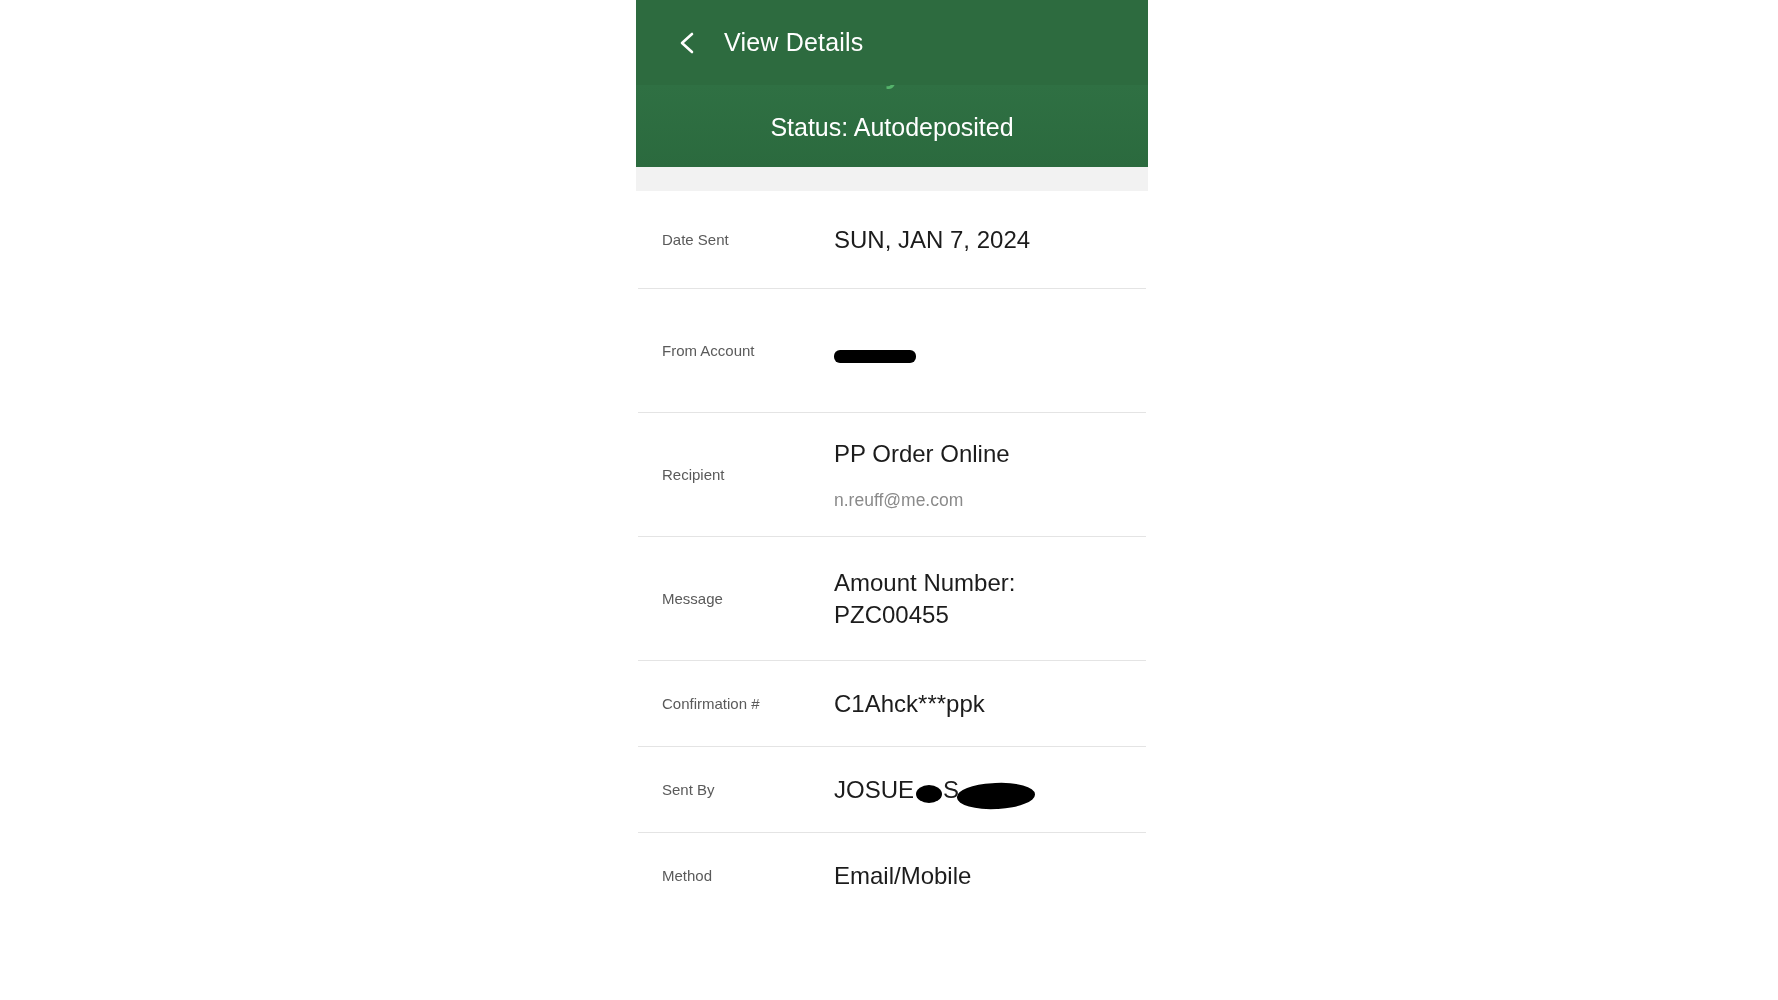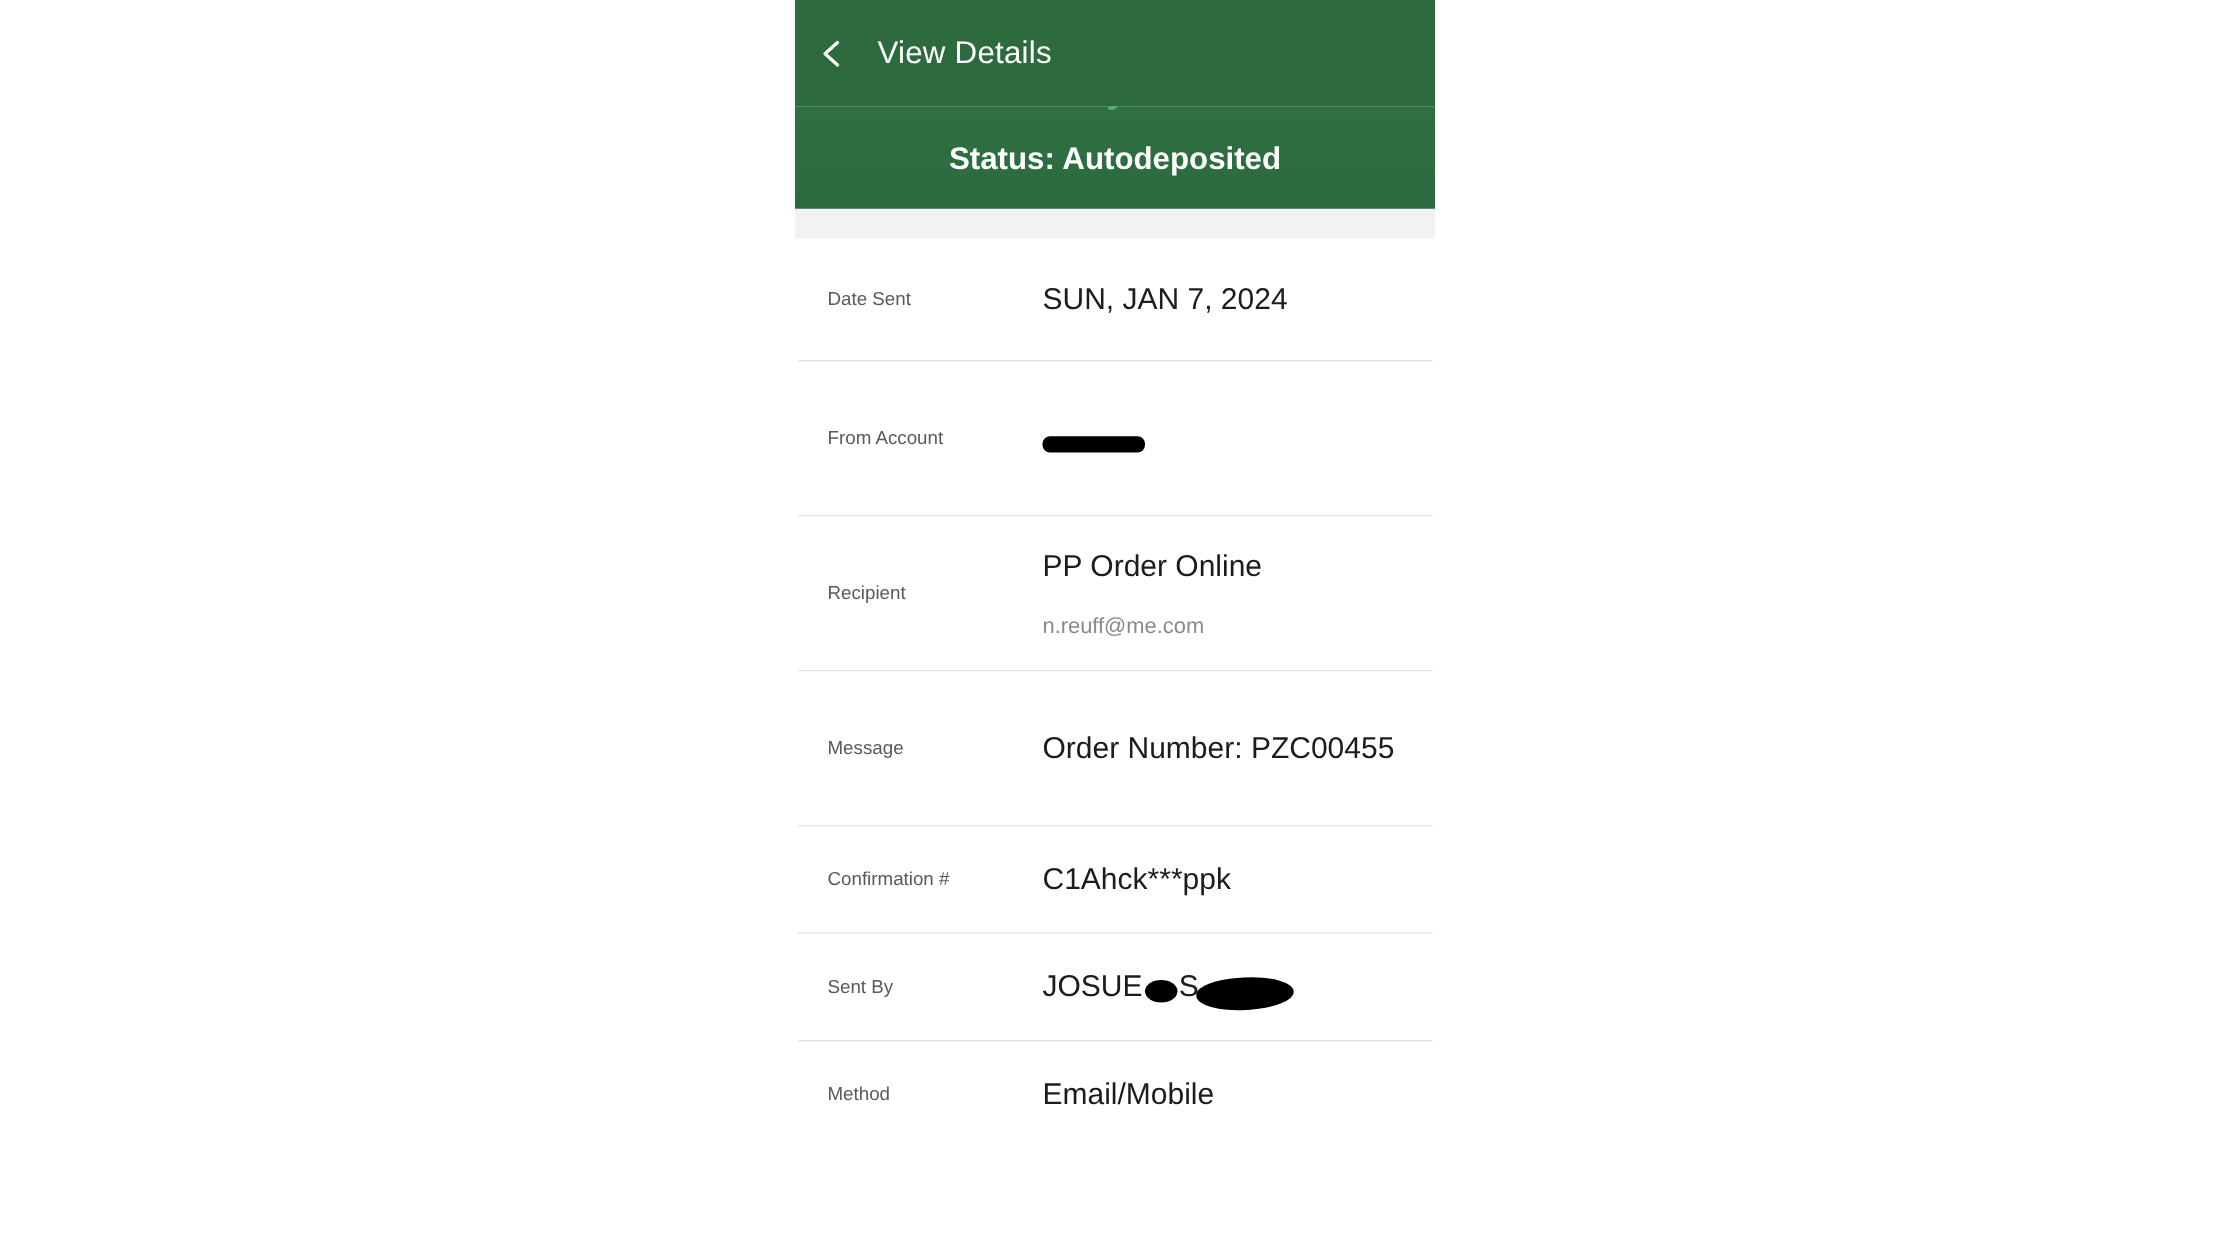--- a/index.html
+++ b/index.html
@@ -30,21 +30,21 @@
     overflow: hidden;
   }
 
   
   .header {
     position: relative;
     height: 85px;
     background: #2d6b3f;
     display: flex;
     align-items: center;
-    padding-left: 10px;
+    padding-left: 32px;
     box-sizing: border-box;
   }
   .back-btn {
     width: 40px;
     height: 40px;
     display: flex;
     align-items: center;
     justify-content: center;
     cursor: pointer;
     flex: 0 0 auto;
@@ -77,21 +77,21 @@
     letter-spacing: 0.3px;
   }
   .hero-status {
     position: absolute;
     top: 28px;
     left: 0;
     right: 0;
     text-align: center;
     color: #ffffff;
     font-size: 25px;
-    font-weight: 700;
+    font-weight: 400;
   }
 
   
   .grey-gap {
     height: 24px;
     background: #f2f2f2;
   }
 
   
   .rows {
@@ -204,21 +204,21 @@
       <div class="row tall">
         <div class="row-label">Recipient</div>
         <div class="row-value">
           <span>PP Order Online</span>
           <span class="row-subvalue">n.reuff@me.com</span>
         </div>
       </div>
 
       <div class="row tall">
         <div class="row-label">Message</div>
-        <div class="row-value">Order Number: PZC00455</div>
+        <div class="row-value">Amount Number: PZC00455</div>
       </div>
 
       <div class="row shortish">
         <div class="row-label">Confirmation #</div>
         <div class="row-value">C1Ahck***ppk</div>
       </div>
 
       <div class="row shortish">
         <div class="row-label">Sent By</div>
         <div class="row-value">

